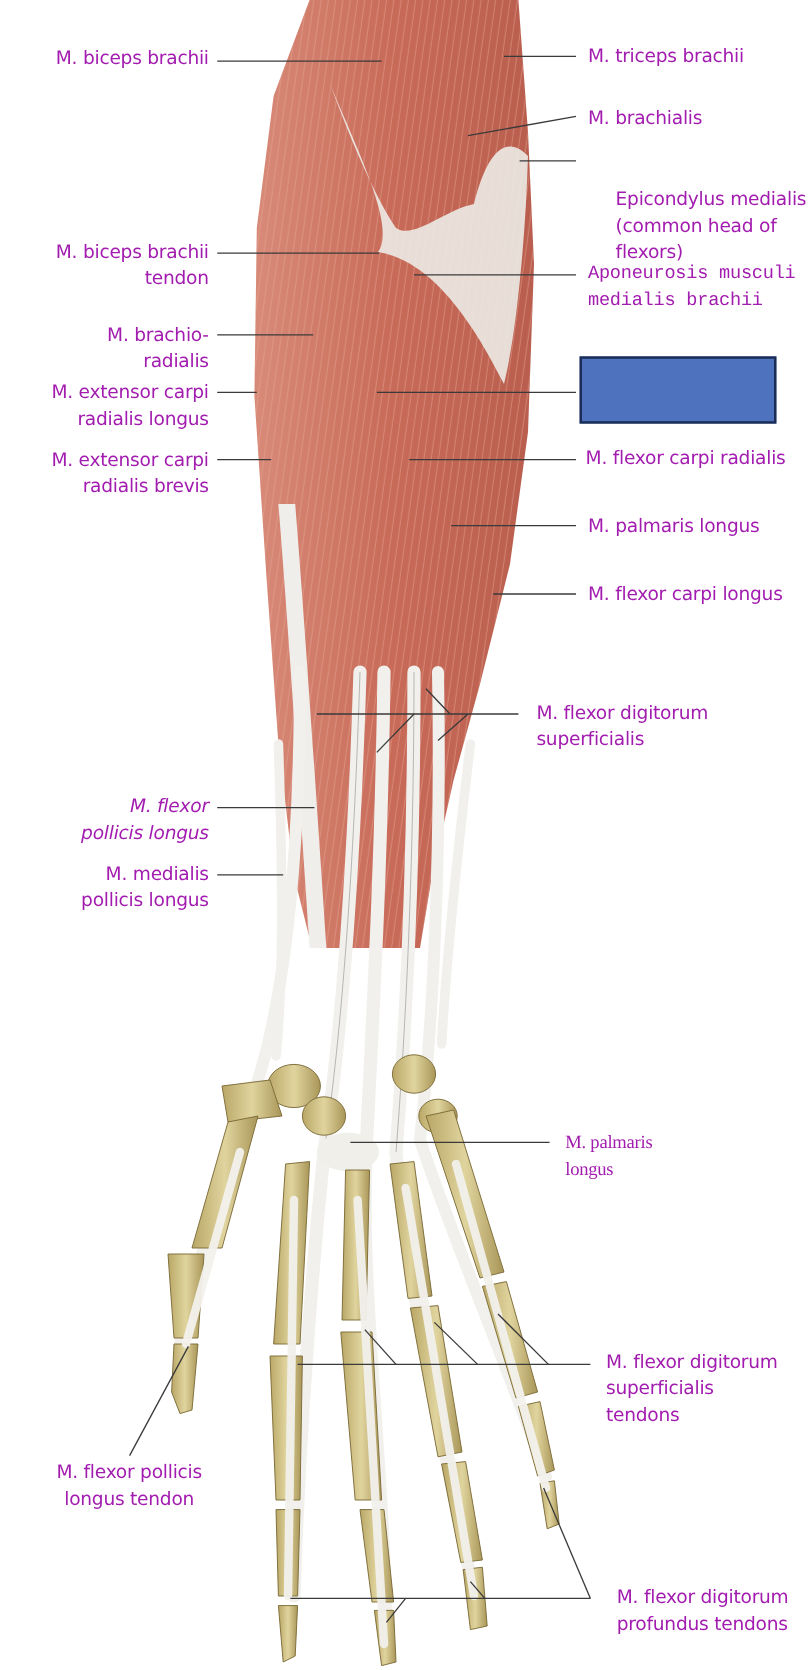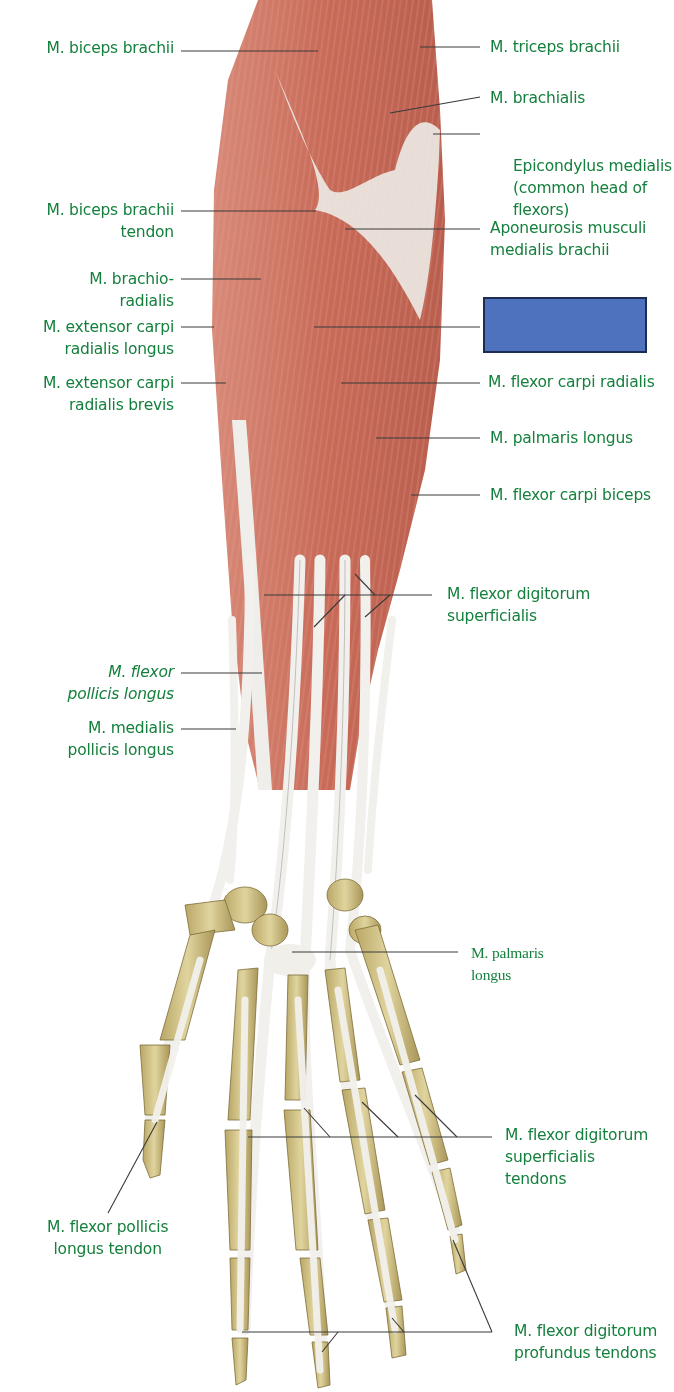--- a/index.html
+++ b/index.html
@@ -1,19 +1,19 @@
 <!DOCTYPE html>
 <html><head>
 <meta charset="utf-8">
 <style>
   html,body{margin:0;padding:0;background:#ffffff;}
   body{width:674px;height:1392px;position:relative;overflow:hidden;
        font-family:"DejaVu Sans","Liberation Sans",sans-serif;color:#2a2a2a;}
   #art{position:absolute;left:0;top:0;width:674px;height:1392px;}
-  .lbl{position:absolute;font-size:15.5px;line-height:22px;color:#15803d;white-space:nowrap;letter-spacing:-0.2px;}
+  .lbl{position:absolute;font-size:15.5px;line-height:22px;color:#a21caf;white-space:nowrap;letter-spacing:-0.2px;}
   .lbl.r{text-align:right;}
   .lbl span{display:block;}
   #hidden-box{position:absolute;left:483px;top:297px;width:160px;height:52px;
               background:#4f72bf;border:2px solid #1c2c52;}
 </style>
 </head>
 <body>
 
 <svg id="art" viewBox="0 0 674 1392" xmlns="http://www.w3.org/2000/svg">
   <defs>
@@ -172,33 +172,33 @@
   <span>M. triceps brachii</span>
 </div>
 <div class="lbl" style="left:490px;top:87px;">
   <span>M. brachialis</span>
 </div>
 <div class="lbl" style="left:513px;top:123px;margin-top:32px;">
   <span>Epicondylus medialis</span>
   <span>(common head of</span>
   <span>flexors)</span>
 </div>
-<div class="lbl" style="left:490px;top:217px;">
+<div class="lbl" style="left:490px;top:217px;font-family:Liberation Mono, monospace;">
   <span>Aponeurosis musculi</span>
   <span>medialis brachii</span>
 </div>
 <div id="hidden-box"></div>
 <div class="lbl" style="left:488px;top:371px;">
   <span>M. flexor carpi radialis</span>
 </div>
 <div class="lbl" style="left:490px;top:427px;">
   <span>M. palmaris longus</span>
 </div>
 <div class="lbl" style="left:490px;top:484px;">
-  <span>M. flexor carpi biceps</span>
+  <span>M. flexor carpi longus</span>
 </div>
 <div class="lbl" style="left:447px;top:583px;">
   <span>M. flexor digitorum</span>
   <span>superficialis</span>
 </div>
 <div class="lbl" style="left:471px;top:942px;font-family:Liberation Serif, serif;">
   <span>M. palmaris</span>
   <span>longus</span>
 </div>
 <div class="lbl" style="left:505px;top:1124px;">

